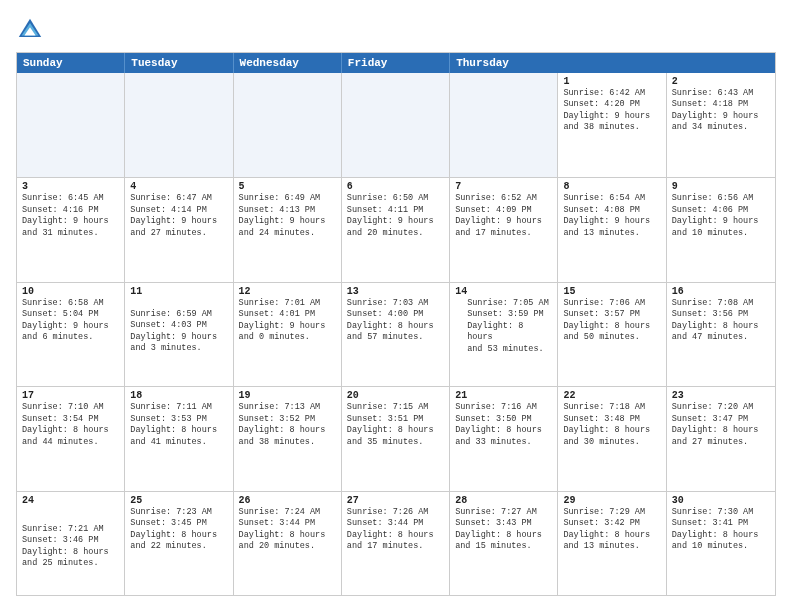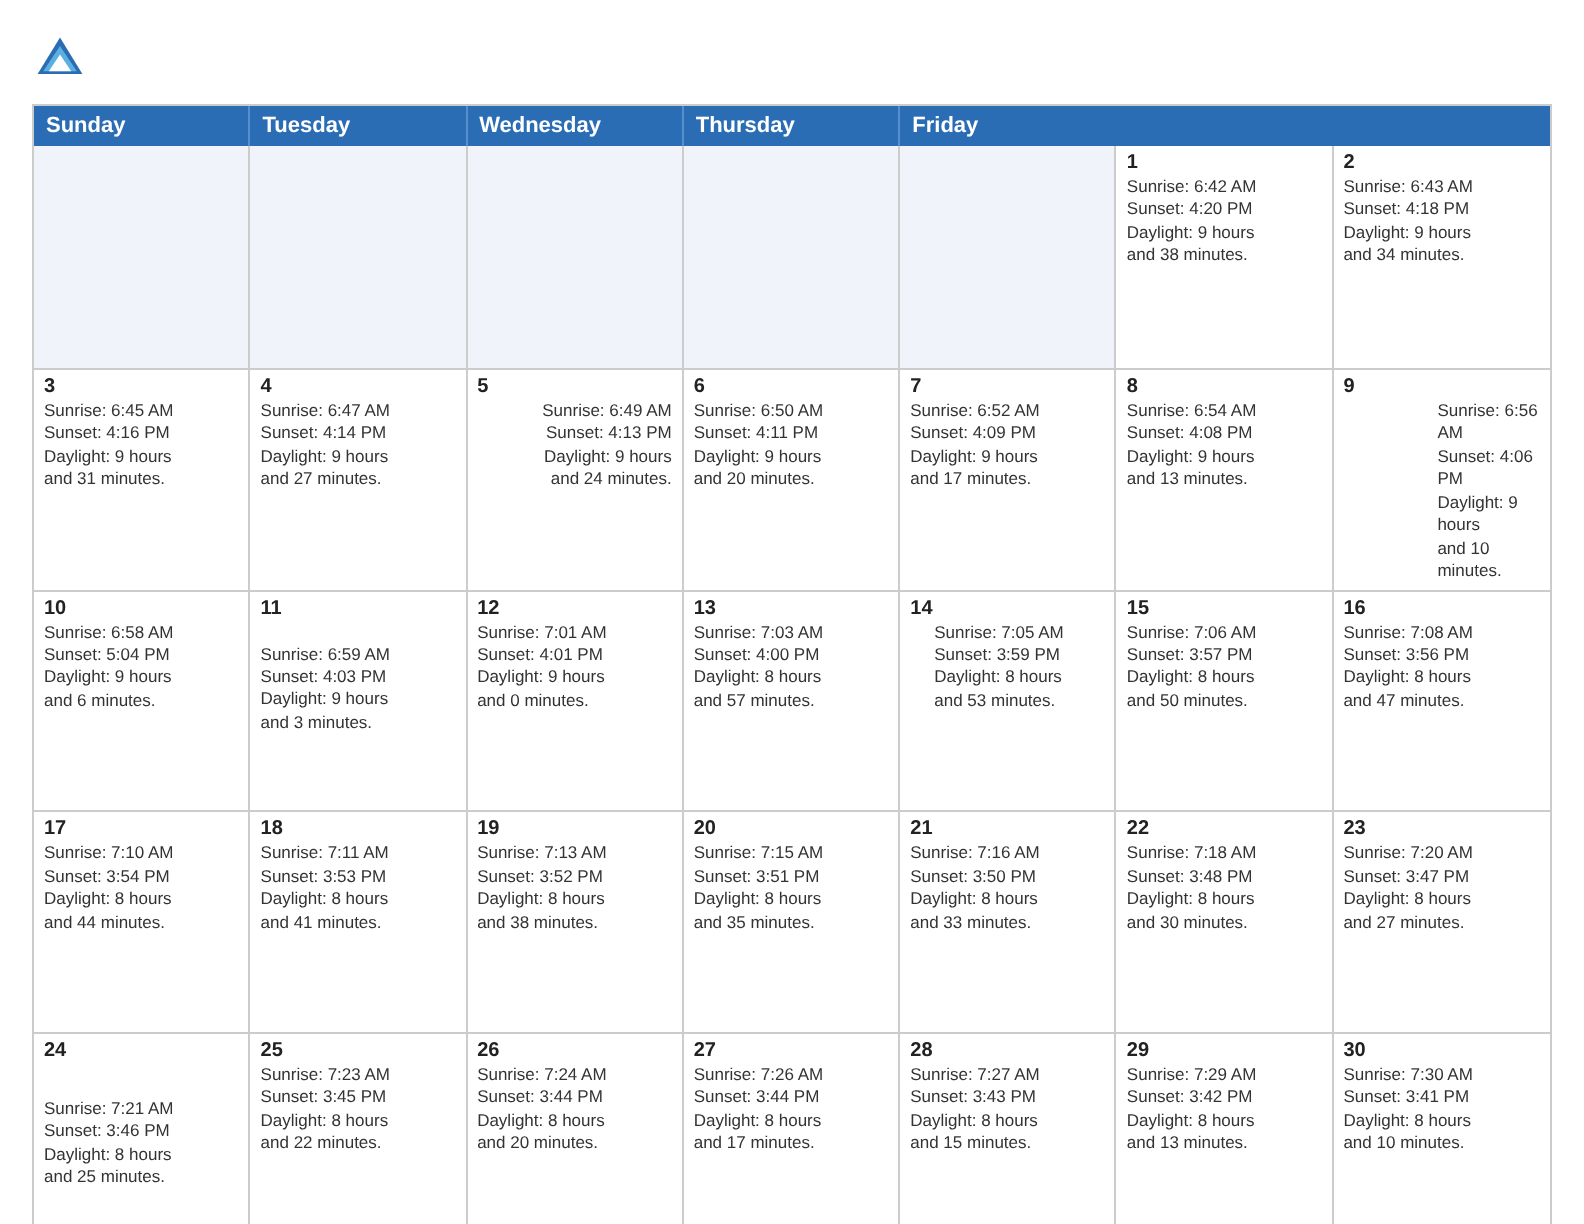--- a/index.html
+++ b/index.html
@@ -9,20 +9,21 @@
       width: 792px;
       height: 612px;
       overflow: hidden;
     }
     .page {
       width: 792px;
       height: 612px;
       padding: 16px;
       display: flex;
       flex-direction: column;
+      font-family: Liberation Mono, monospace;
     }
     .header {
       display: flex;
       justify-content: space-between;
       align-items: flex-start;
       margin-bottom: 8px;
     }
     .logo {
       display: flex;
       align-items: center;
@@ -126,22 +127,22 @@
       <div class="month-title"></div>
       <div class="location"></div>
     </div>
   </div>
 
   <div class="calendar">
     <div class="cal-header">
     <div class="cal-header-cell">Sunday</div>
         <div class="cal-header-cell">Tuesday</div>
         <div class="cal-header-cell">Wednesday</div>
+        <div class="cal-header-cell">Friday</div>
         <div class="cal-header-cell">Thursday</div>
-        <div class="cal-header-cell">Friday</div>
       </div>
     <div class="cal-body">
     <div class="cal-row">
           <div class="cal-cell empty shaded"></div>
           <div class="cal-cell empty shaded"></div>
           <div class="cal-cell empty shaded"></div>
           <div class="cal-cell empty shaded"></div>
           <div class="cal-cell empty shaded"></div>
           <div class="cal-cell">
             <div class="day-num">1</div>
@@ -168,21 +169,21 @@
           </div>
           <div class="cal-cell">
             <div class="day-num">4</div>
             <div class="day-info" style="white-space: pre-line;">Sunrise: 6:47 AM
 Sunset: 4:14 PM
 Daylight: 9 hours
 and 27 minutes.</div>
           </div>
           <div class="cal-cell">
             <div class="day-num">5</div>
-            <div class="day-info" style="white-space: pre-line; text-align: right;">Sunrise: 6:49 AM
+            <div class="day-info" style="white-space: pre-line;">Sunrise: 6:49 AM
 Sunset: 4:13 PM
 Daylight: 9 hours
 and 24 minutes.</div>
           </div>
           <div class="cal-cell">
             <div class="day-num">6</div>
             <div class="day-info" style="white-space: pre-line;">Sunrise: 6:50 AM
 Sunset: 4:11 PM
 Daylight: 9 hours
 and 20 minutes.</div>
@@ -196,21 +197,21 @@
           </div>
           <div class="cal-cell">
             <div class="day-num">8</div>
             <div class="day-info" style="white-space: pre-line;">Sunrise: 6:54 AM
 Sunset: 4:08 PM
 Daylight: 9 hours
 and 13 minutes.</div>
           </div>
           <div class="cal-cell">
             <div class="day-num">9</div>
-            <div class="day-info" style="white-space: pre-line; margin-left: 47px;">Sunrise: 6:56 AM
+            <div class="day-info" style="white-space: pre-line;">Sunrise: 6:56 AM
 Sunset: 4:06 PM
 Daylight: 9 hours
 and 10 minutes.</div>
           </div>
         </div>
         <div class="cal-row">
           <div class="cal-cell">
             <div class="day-num">10</div>
             <div class="day-info" style="white-space: pre-line;">Sunrise: 6:58 AM
 Sunset: 5:04 PM

